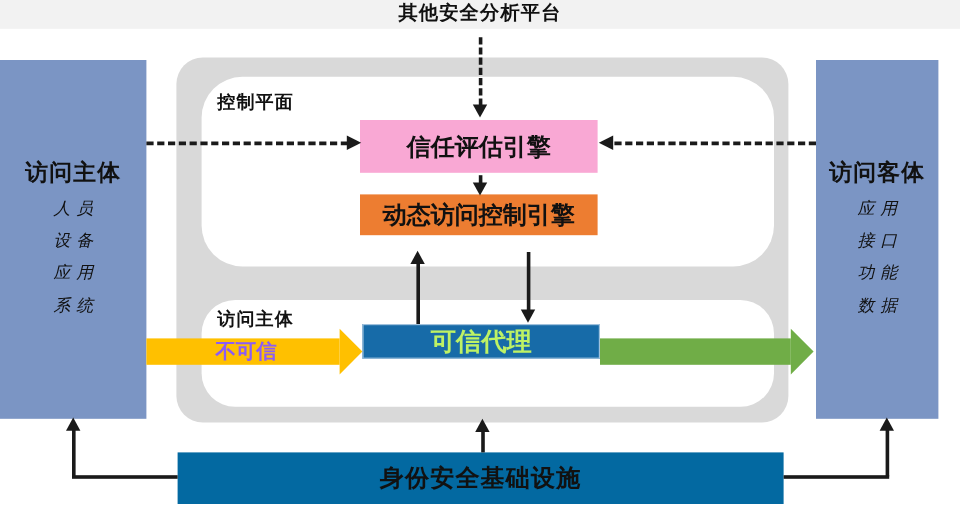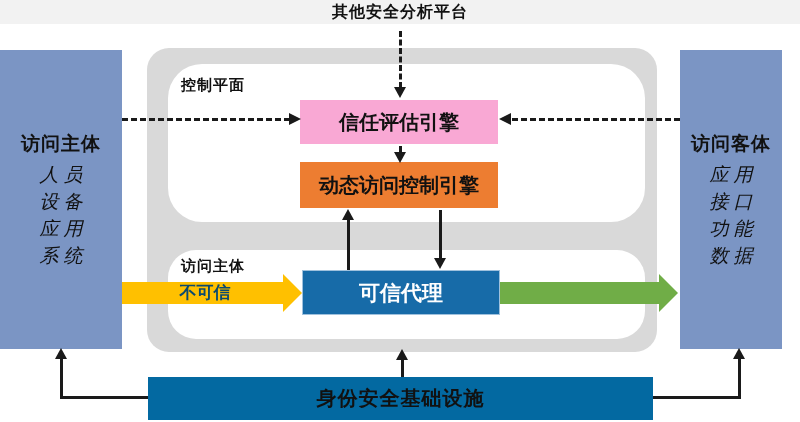--- a/index.html
+++ b/index.html
@@ -21,28 +21,28 @@
   #control-label{left:181px;top:76px;}
   #data-label{left:181px;top:257px;}
 
   
   .side-box{width:122px;background:#7B95C4;display:flex;flex-direction:column;
     align-items:center;justify-content:center;}
   #subject-box{left:0;top:50px;height:299px;}
   #object-box{left:680px;top:50px;width:102px;height:299px;}
   .side-title{font-size:19px;font-weight:bold;letter-spacing:1px;margin-bottom:4px;}
   .side-item{font-family:"DejaVu Serif","Liberation Serif",serif;font-style:italic;
-    font-size:19px;line-height:27px;letter-spacing:5px;text-indent:5px;}
+    font-size:14px;line-height:27px;letter-spacing:5px;text-indent:5px;}
 
   
   .center-box{display:flex;align-items:center;justify-content:center;font-weight:bold;}
   #engine-trust{left:300px;top:100px;width:198px;height:44px;background:#f9a8d4;font-size:20px;}
-  #engine-access{left:300px;top:162px;width:198px;height:46px;background:#ED7D31;font-size:20px;}
-  #proxy-box{left:302px;top:270px;width:198px;height:45px;background:#176BA8;
-    border:1px solid #9FC1DD;box-sizing:border-box;font-size:21px;color:#ffffff;}
+  #engine-access{left:300px;top:162px;width:198px;height:34px;background:#ED7D31;font-size:20px;}
+  #proxy-box{left:302px;top:270px;width:198px;height:29px;background:#176BA8;
+    border:1px solid #9FC1DD;box-sizing:border-box;font-size:21px;color:#bef264;}
   #infra-box{left:148px;top:377px;width:505px;height:43px;background:#0369a1;font-size:20px;letter-spacing:1px;}
 
   
   .h-dash{border-top:3px dashed #1a1a1a;height:0;}
   .v-dash{border-left:3px dashed #1a1a1a;width:0;}
   .h-solid{border-top:3px solid #1a1a1a;height:0;}
   .v-solid{border-left:3px solid #1a1a1a;width:0;}
   .tri{width:0;height:0;}
   .tri-right{border-left:12px solid #1a1a1a;border-top:6.5px solid transparent;border-bottom:6.5px solid transparent;}
   .tri-left{border-right:12px solid #1a1a1a;border-top:6.5px solid transparent;border-bottom:6.5px solid transparent;}
@@ -50,21 +50,21 @@
   .tri-up{border-bottom:11px solid #1a1a1a;border-left:6.5px solid transparent;border-right:6.5px solid transparent;}
 
   
   .flow-shaft{height:22px;}
   #flow-untrusted-shaft{left:122px;top:282px;width:161px;background:#FFC000;}
   #flow-untrusted-head{left:283px;top:274px;border-left:19px solid #FFC000;
     border-top:19px solid transparent;border-bottom:19px solid transparent;}
   #flow-trusted-shaft{left:500px;top:282px;width:159px;background:#70AD47;}
   #flow-trusted-head{left:659px;top:274px;border-left:19px solid #70AD47;
     border-top:19px solid transparent;border-bottom:19px solid transparent;}
-  .flow-label{color:#0c4a6e;font-weight:bold;font-size:17px;line-height:22px;text-align:center;width:110px;}
+  .flow-label{color:#8b5cf6;font-weight:bold;font-size:17px;line-height:22px;text-align:center;width:110px;}
   #label-untrusted{left:150px;top:282px;}
   #label-trusted{left:528px;top:282px;}
 </style>
 </head>
 <body>
 
 <div id="stage">
 
   <div id="top-strip" class="abs">
     <span>其他安全分析平台</span>

